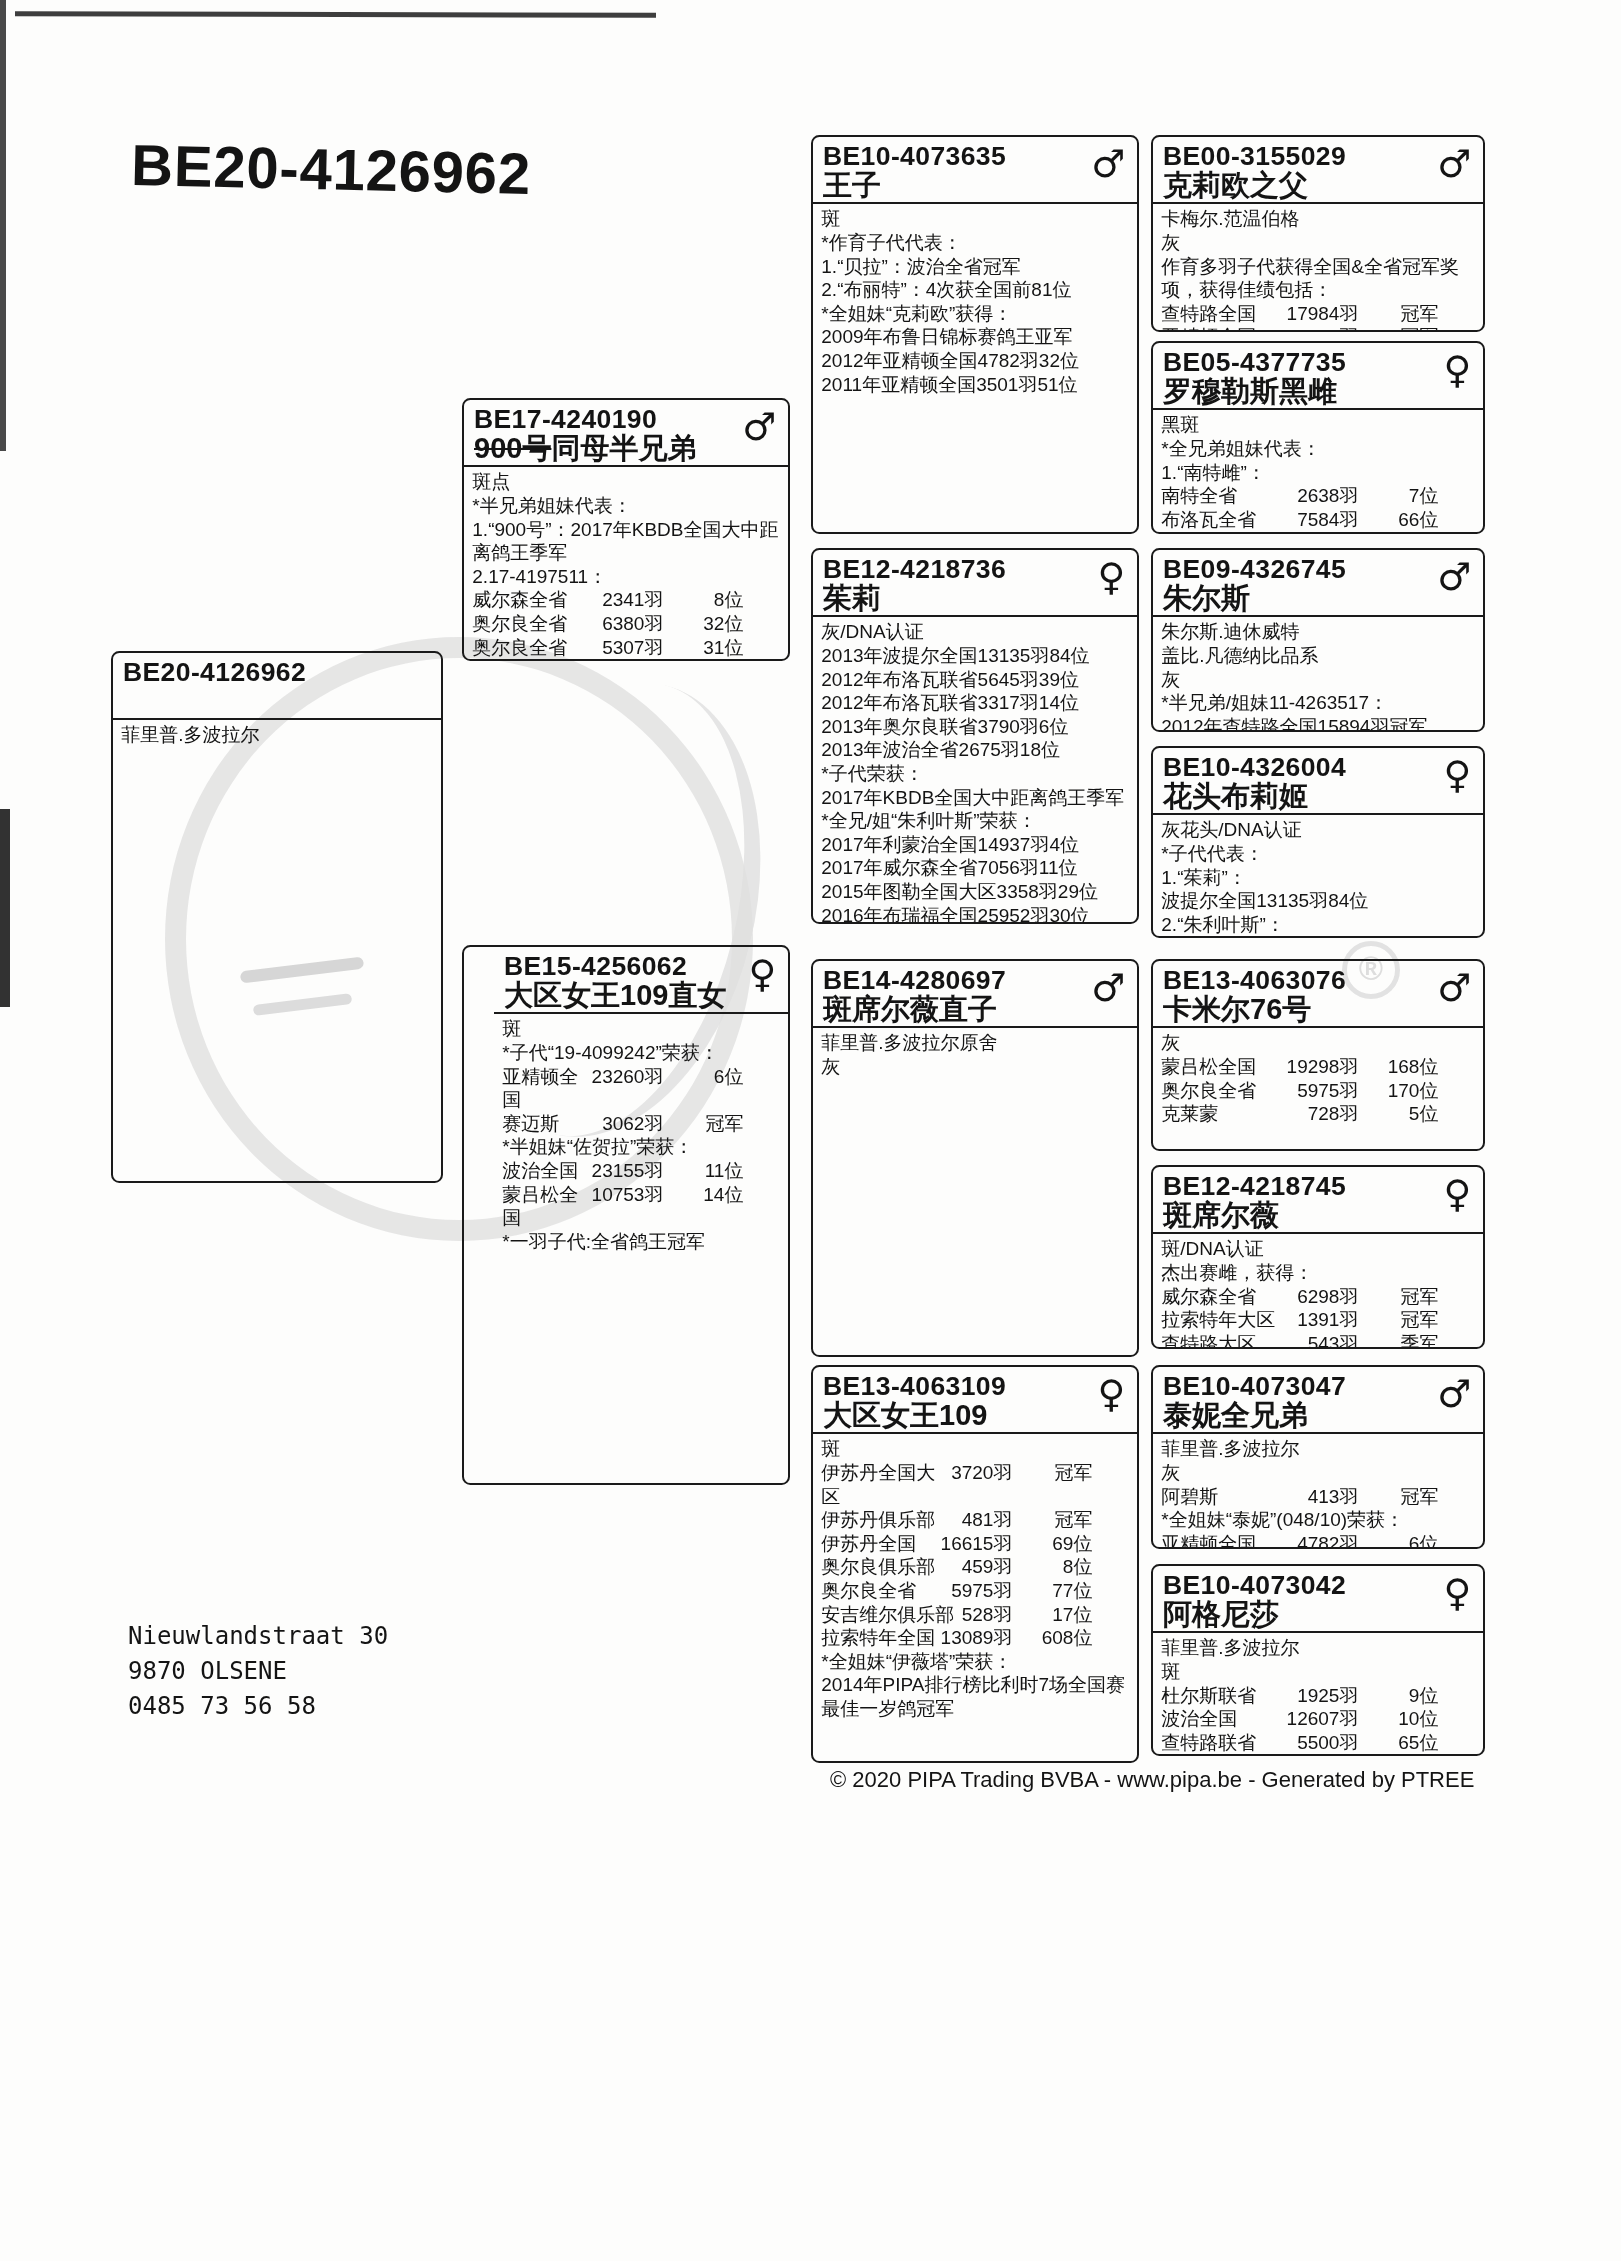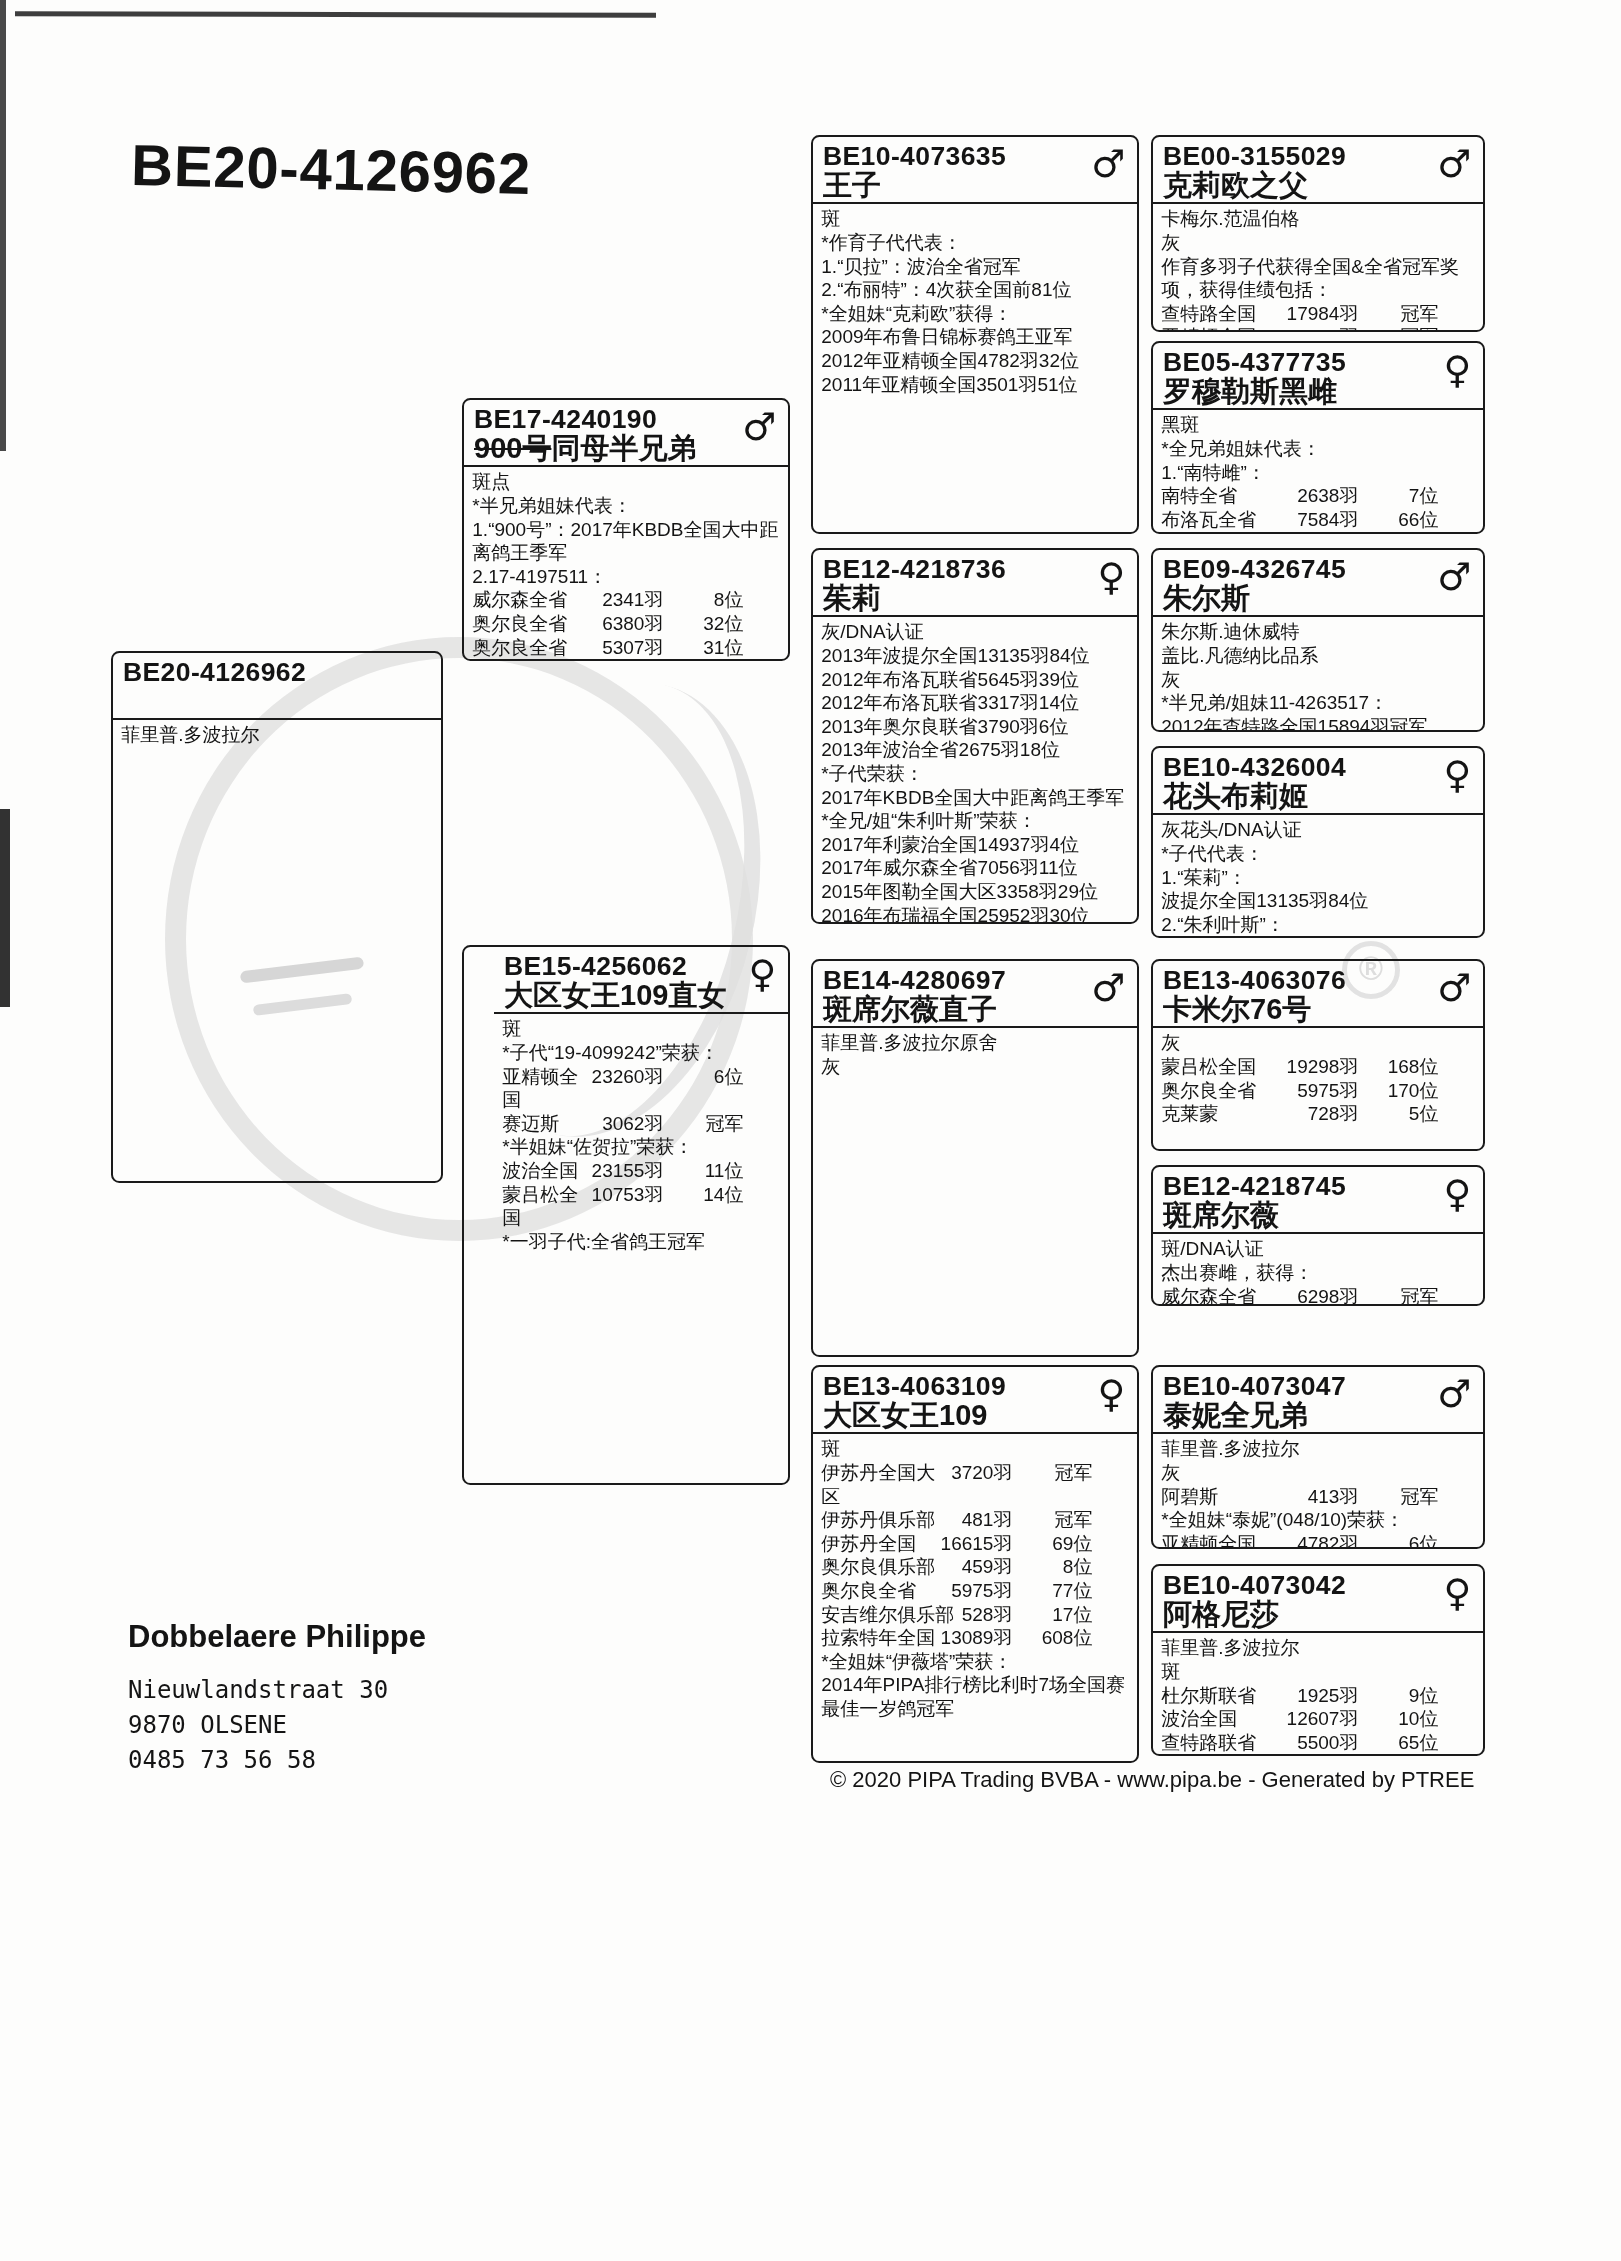--- a/index.html
+++ b/index.html
@@ -318,21 +318,21 @@
             <span class="c2">5975羽</span>
             <span class="c3">170位</span>
           </div>
           <div class="brow">
             <span class="c1">克莱蒙</span>
             <span class="c2">728羽</span>
             <span class="c3">5位</span>
           </div>
         </div>
       </div>
-      <div class="pbox" style="left: 1151px; top: 1165px; width: 334px; height: 141px;">
+      <div class="pbox" style="left: 1151px; top: 1165px; width: 334px; height: 184px;">
         <div class="pbox-header">
           <div class="ring">BE12-4218745</div>
           <div class="pname">斑席尔薇</div>
           <div class="sex">♀</div>
         </div>
         <div class="pbox-body">
           <div class="bline">斑/DNA认证</div>
           <div class="bline">杰出赛雌，获得：</div>
           <div class="brow">
             <span class="c1">威尔森全省</span>
@@ -395,21 +395,20 @@
           <div class="brow">
             <span class="c1">查特路联省</span>
             <span class="c2">5500羽</span>
             <span class="c3">65位</span>
           </div>
         </div>
       </div>
     </div>
 
   <div class="contact">
-    <div class="contact-name">Dobbelaere Philippe</div>
     <div class="contact-line">Nieuwlandstraat 30</div>
     <div class="contact-line">9870 OLSENE</div>
     <div class="contact-line">0485 73 56 58</div>
   </div>
 
   <div class="footer">© 2020 PIPA Trading BVBA - www.pipa.be - Generated by PTREE</div>
 
 </div>
 
 

